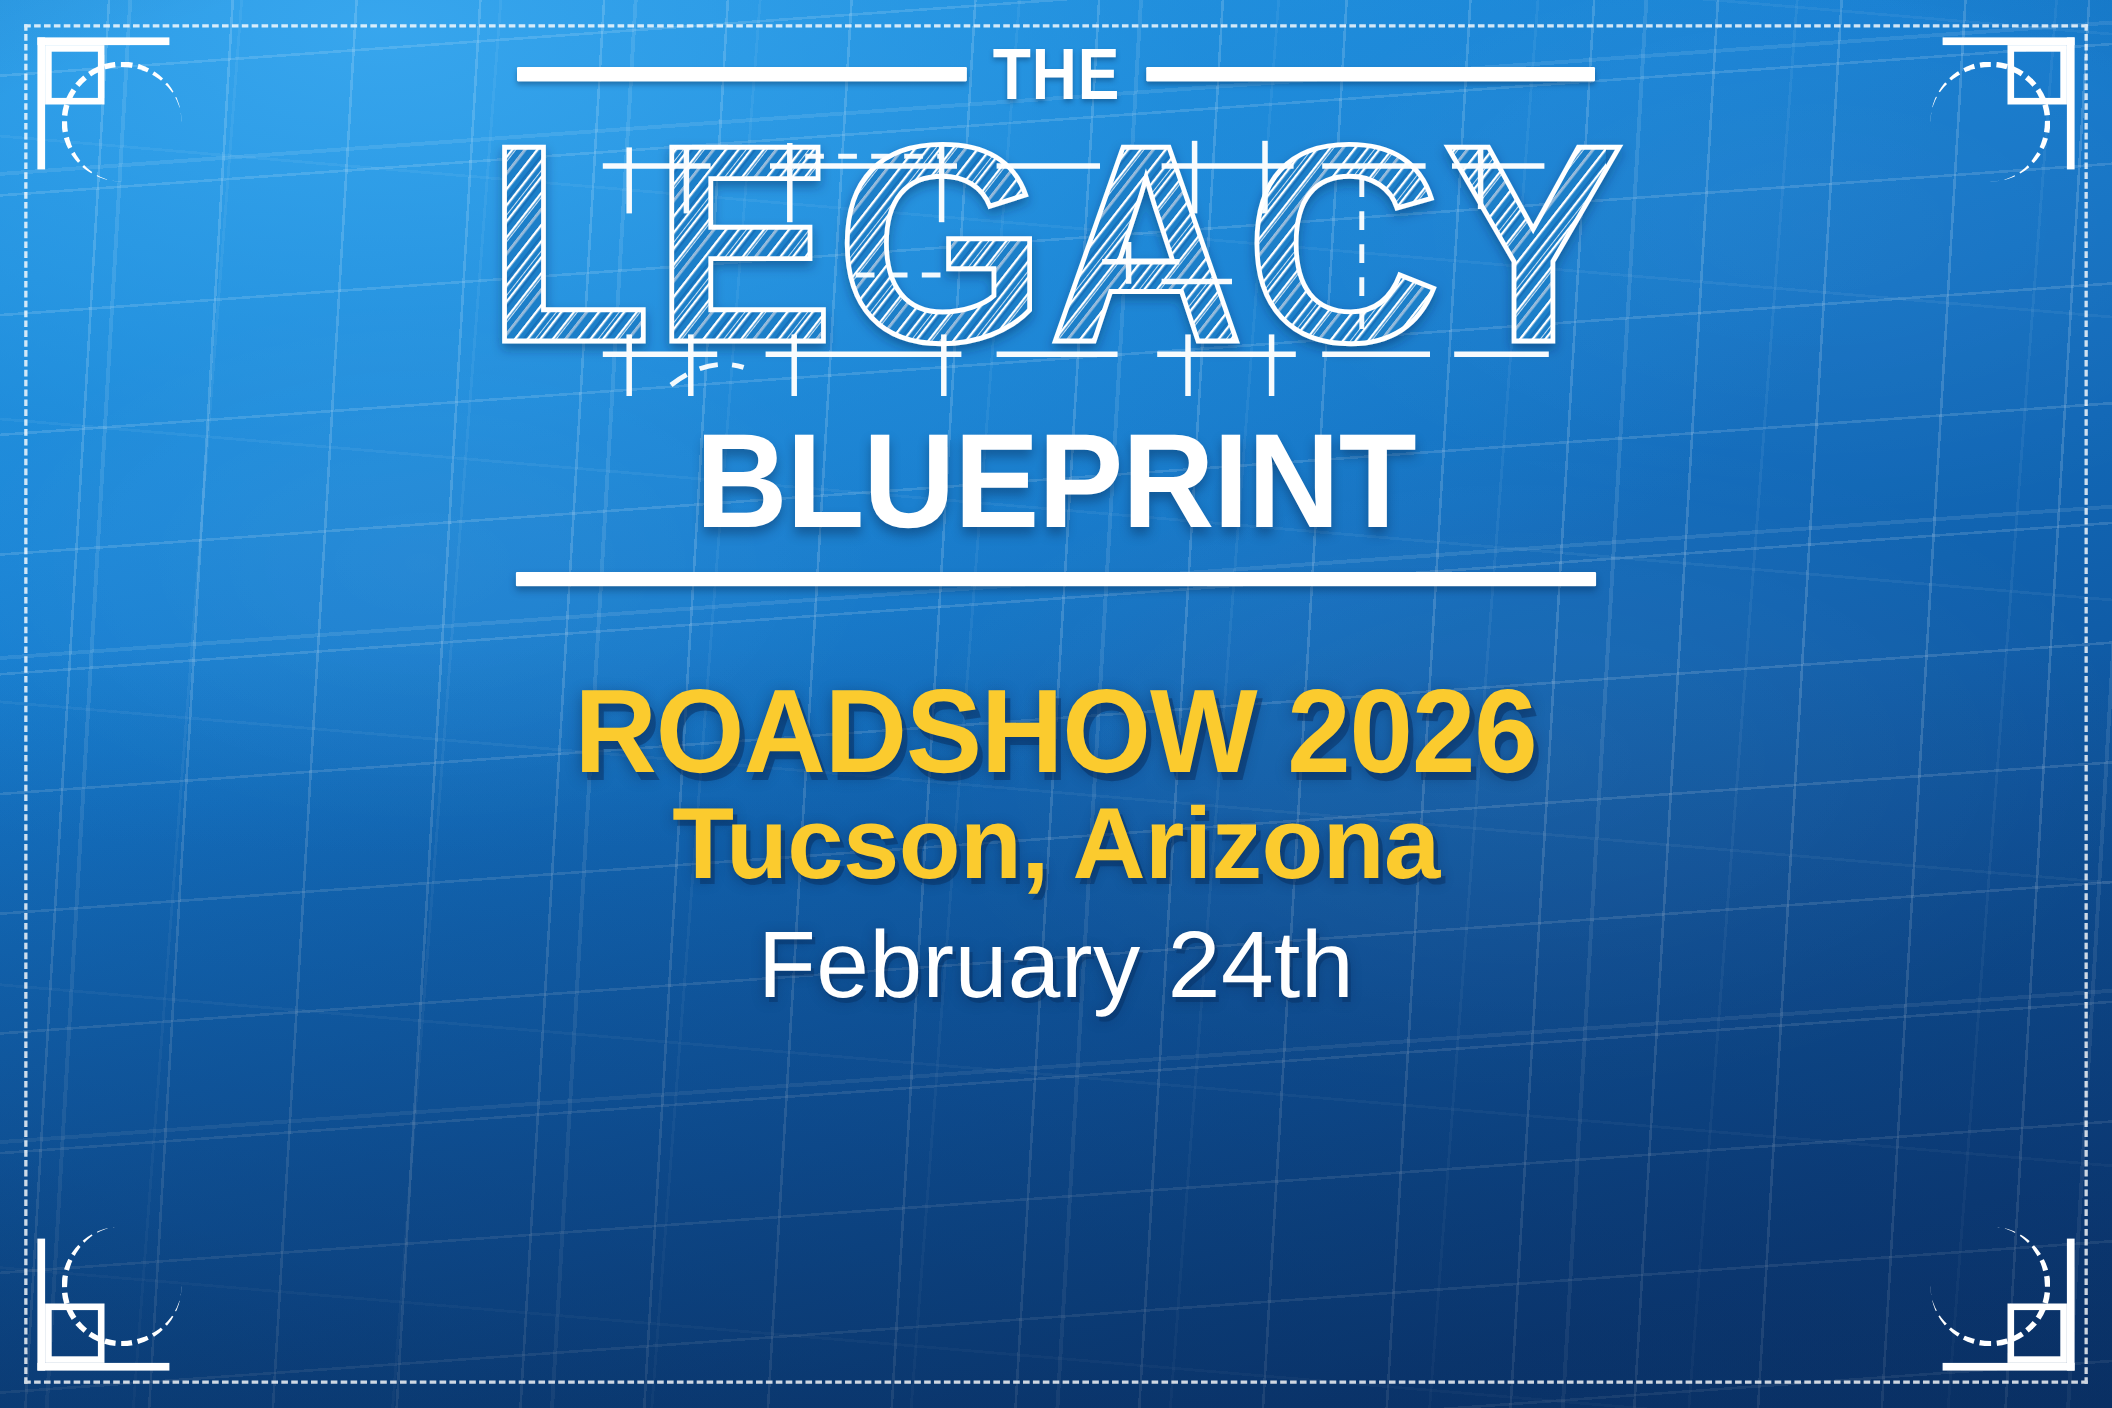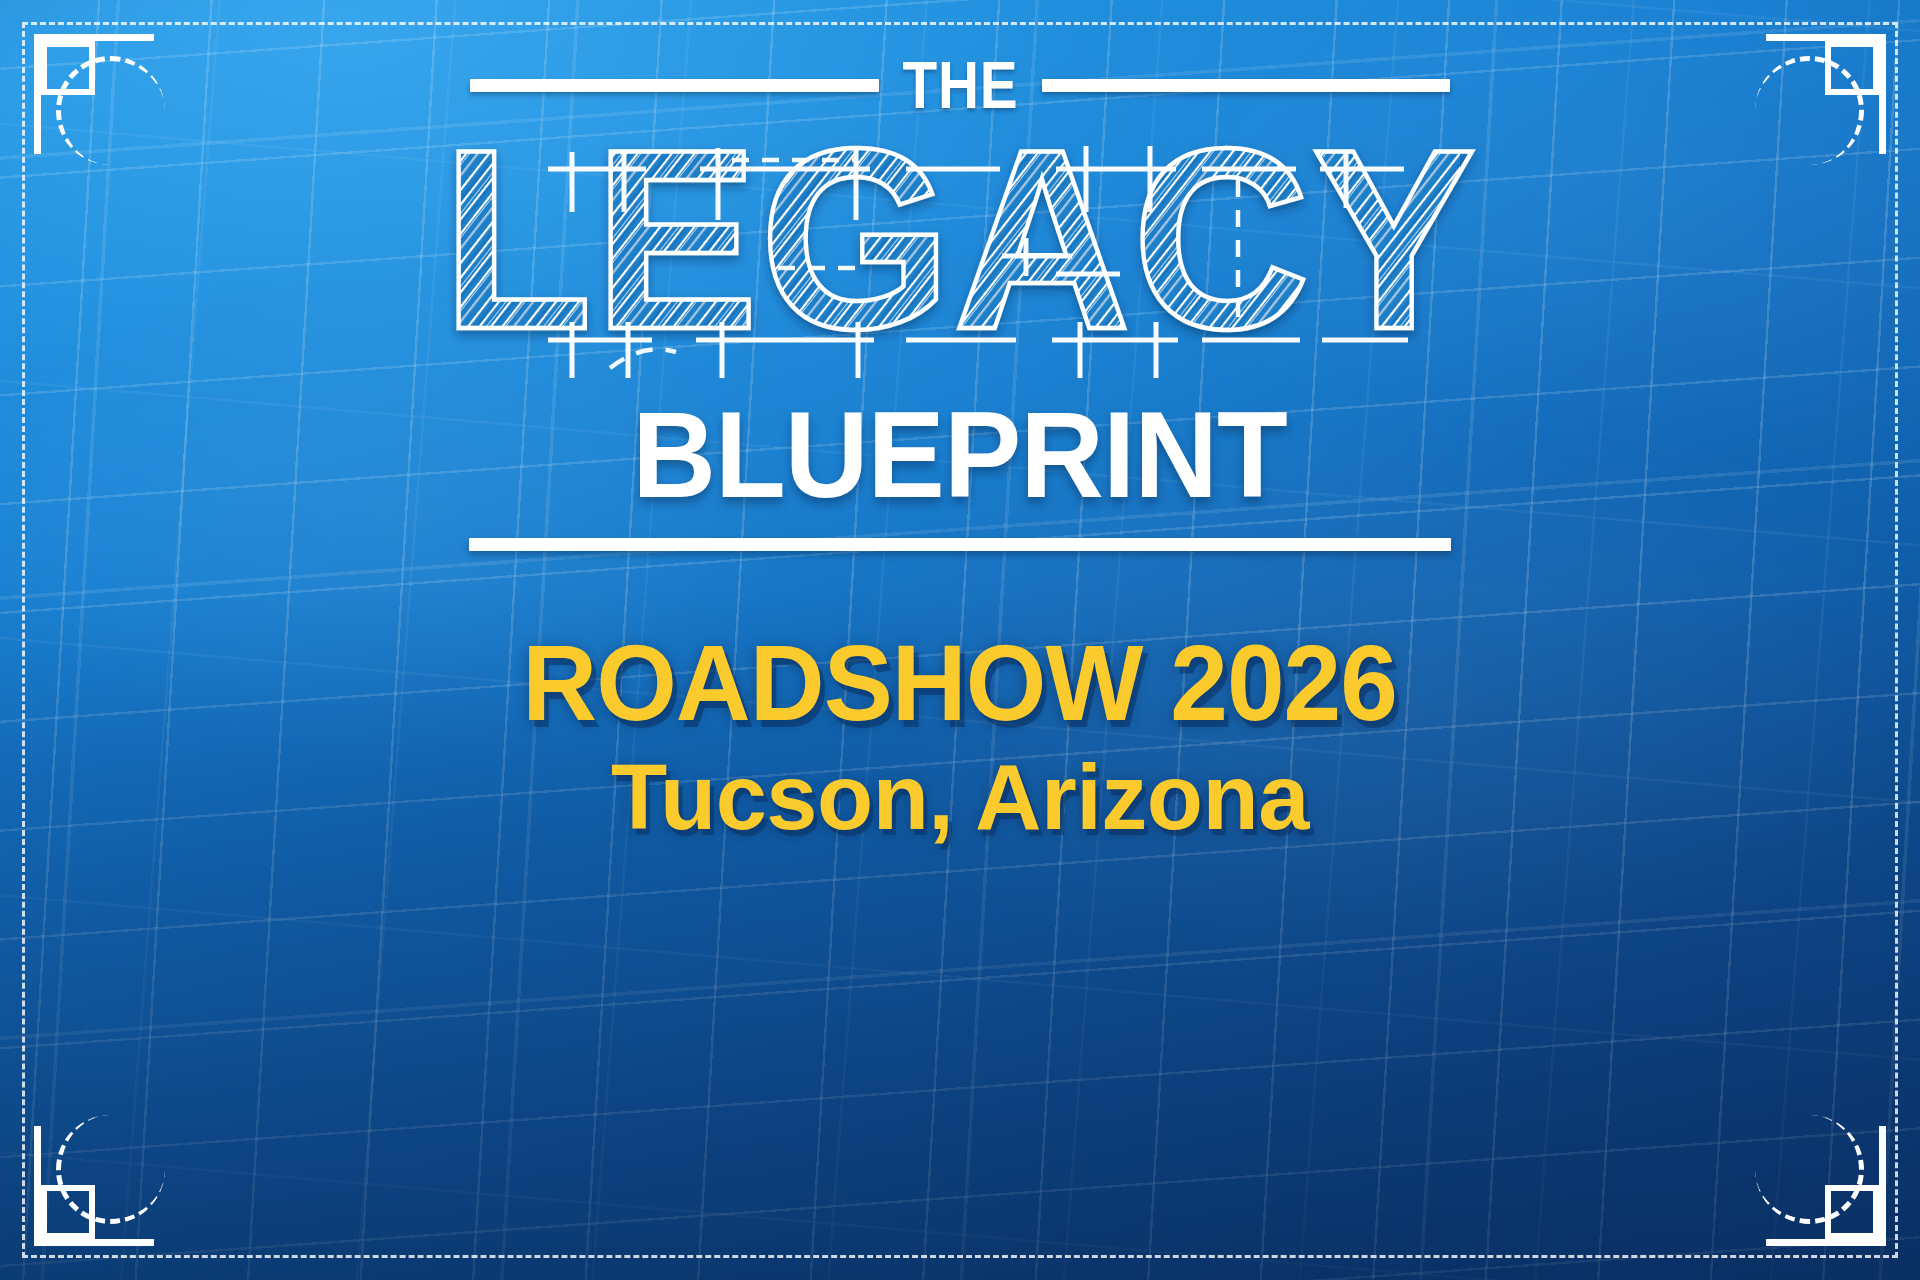--- a/index.html
+++ b/index.html
@@ -98,21 +98,21 @@
   .c-br .h{right:0;bottom:0;} .c-br .v{right:0;bottom:0;}
   .c-br .sq{right:7px;bottom:7px;}
   .c-br .arc{right:22px;bottom:22px;transform:rotate(180deg);}
 
   
   .content{position:absolute;inset:0;display:flex;flex-direction:column;
     align-items:center;padding-top:18px;box-sizing:border-box;}
 
   
   .the-row{display:flex;align-items:center;justify-content:center;
-    width:980px;height:70px;margin-top:32px;}
+    width:980px;height:70px;margin-top:14px;}
   .the-rule{flex:1;height:13px;background:#fff;border-radius:1px;
     box-shadow:0 3px 5px rgba(4,28,62,.35);}
   .the-word{font-size:66px;font-weight:700;color:#fff;letter-spacing:1px;
     line-height:1;padding:0 14px;transform:scaleX(.86);
     font-family:"Liberation Sans","DejaVu Sans",sans-serif;
     text-shadow:0 3px 5px rgba(4,28,62,.35);}
 
   
   .legacy-wrap{position:relative;width:1000px;height:280px;margin-top:-4px;}
   .legacy-svg{position:absolute;left:0;top:0;width:1000px;height:280px;overflow:visible;}
@@ -127,21 +127,21 @@
 
   
   .tagline{margin-top:46px;font-size:62px;font-weight:700;font-style:italic;
     color:#fff;letter-spacing:.5px;line-height:1;
     text-shadow:0 5px 9px rgba(4,26,60,.55);}
 
   
   .roadshow{margin-top:78px;font-size:108px;font-weight:700;line-height:1;
     letter-spacing:-1px;transform:scaleX(.96);
     text-shadow:5px 7px 0 rgba(7,40,86,.45), 0 3px 14px rgba(4,26,60,.40);}
-  .city{margin-top:12px;font-size:92px;font-weight:700;line-height:1.05;
+  .city{margin-top:0;font-size:92px;font-weight:700;line-height:1.05;
     letter-spacing:-.5px;
     text-shadow:4px 6px 0 rgba(7,40,86,.42), 0 3px 12px rgba(4,26,60,.38);}
   .date{margin-top:16px;font-size:86px;font-weight:400;color:#fff;line-height:1.05;
     letter-spacing:.5px;
     text-shadow:3px 5px 0 rgba(7,40,86,.35), 0 3px 12px rgba(4,26,60,.35);}
 </style>
 </head>
 <body>
 
 <div class="stage">
@@ -270,15 +270,16 @@
 
     <div class="blueprint">BLUEPRINT</div>
 
     <div class="bp-rule"></div>
 
 
     <div class="roadshow" style="color: rgb(251, 203, 46);">ROADSHOW 2026</div>
 
     <div class="city" style="color: rgb(251, 203, 46);">Tucson, Arizona</div>
 
+    <div class="date">February 24th</div>
 
   </div>
 </div>
 
 </body></html>

